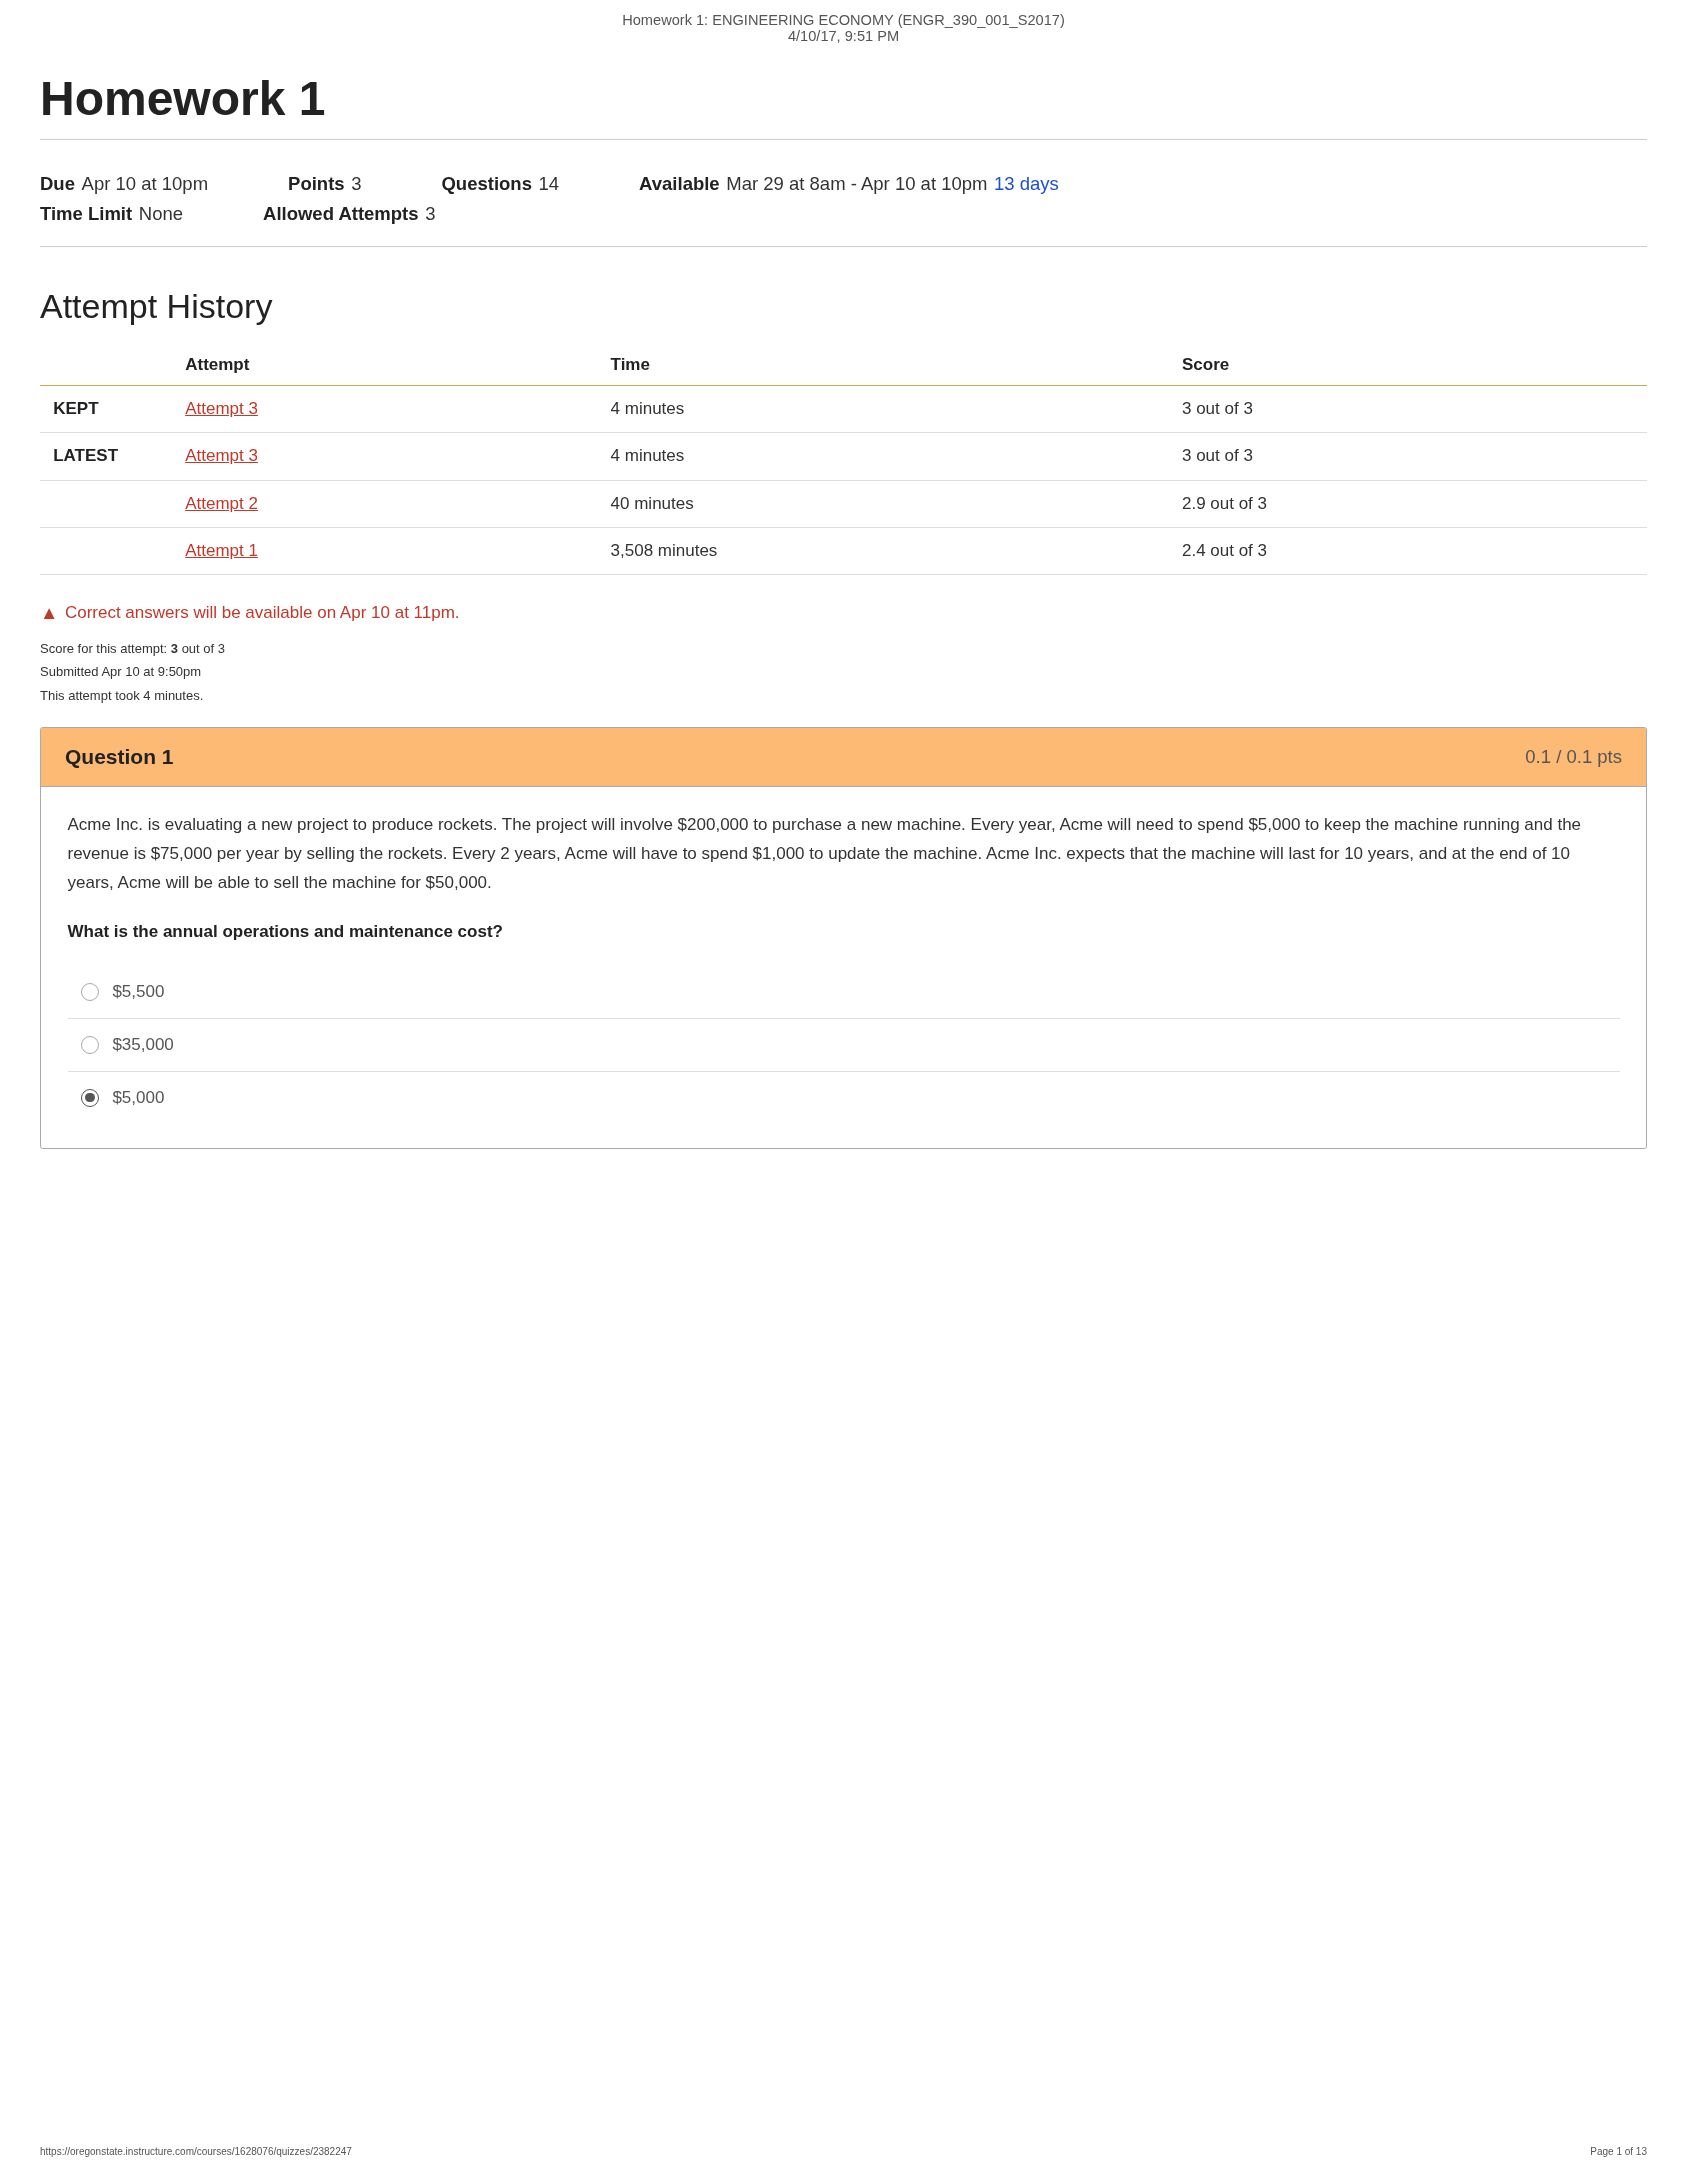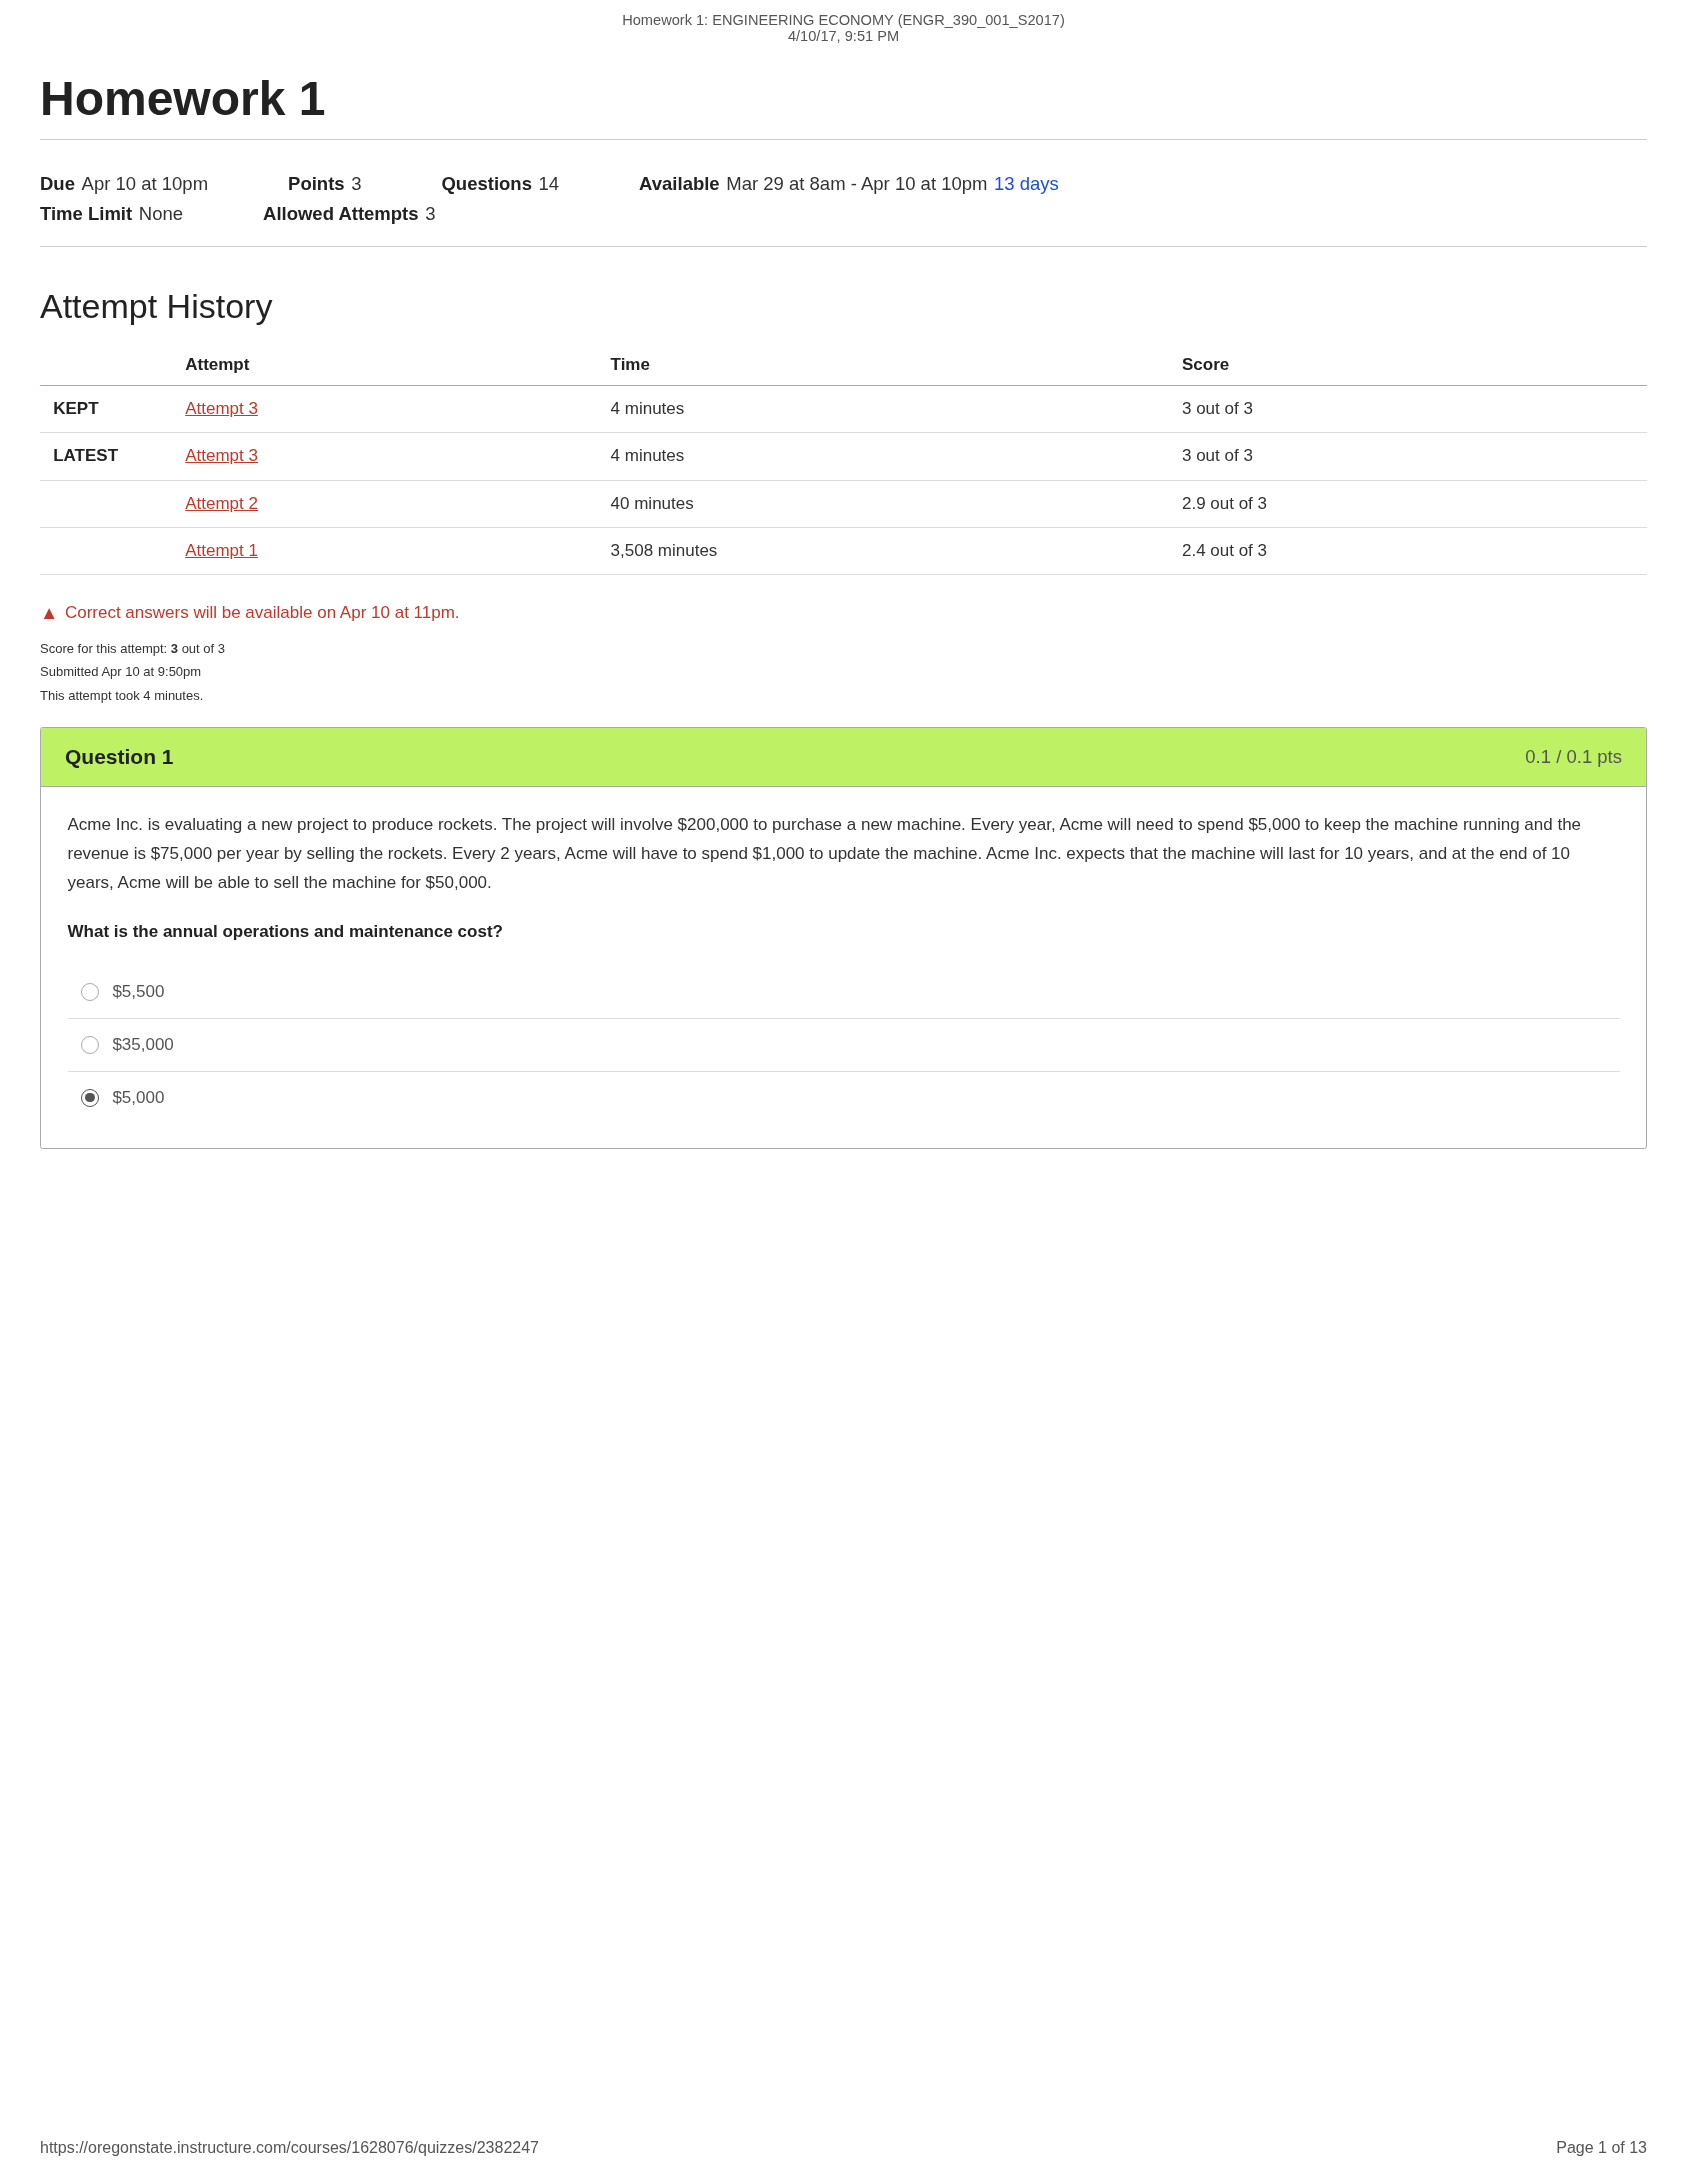--- a/index.html
+++ b/index.html
@@ -147,21 +147,21 @@
       border: 0.7px solid #aaa;
       border-radius: 2.6px;
       margin-bottom: 26.5px;
       background: #fff;
     }
     .question-header {
       display: flex;
       justify-content: space-between;
       align-items: center;
       padding: 17px 24px;
-      background: #bef264;
+      background: #fdba74;
       border-bottom: 0.7px solid #aaa;
     }
     .question-title {
       font-size: 21px;
       font-weight: bold;
       color: #222;
     }
     .question-points {
       font-size: 18.5px;
       color: #555;
@@ -222,21 +222,21 @@
 
     
     .page-footer {
       position: absolute;
       bottom: 26.5px;
       left: 40px;
       right: 40px;
       display: flex;
       justify-content: space-between;
       align-items: center;
-      font-size: 16px;
+      font-size: 10px;
       color: #555;
     }
   </style>
 </head>
 <body>
 
 <div class="top-bar">
   <span>Homework 1: ENGINEERING ECONOMY (ENGR_390_001_S2017)</span>
   <span>4/10/17, 9:51 PM</span>
 </div>

